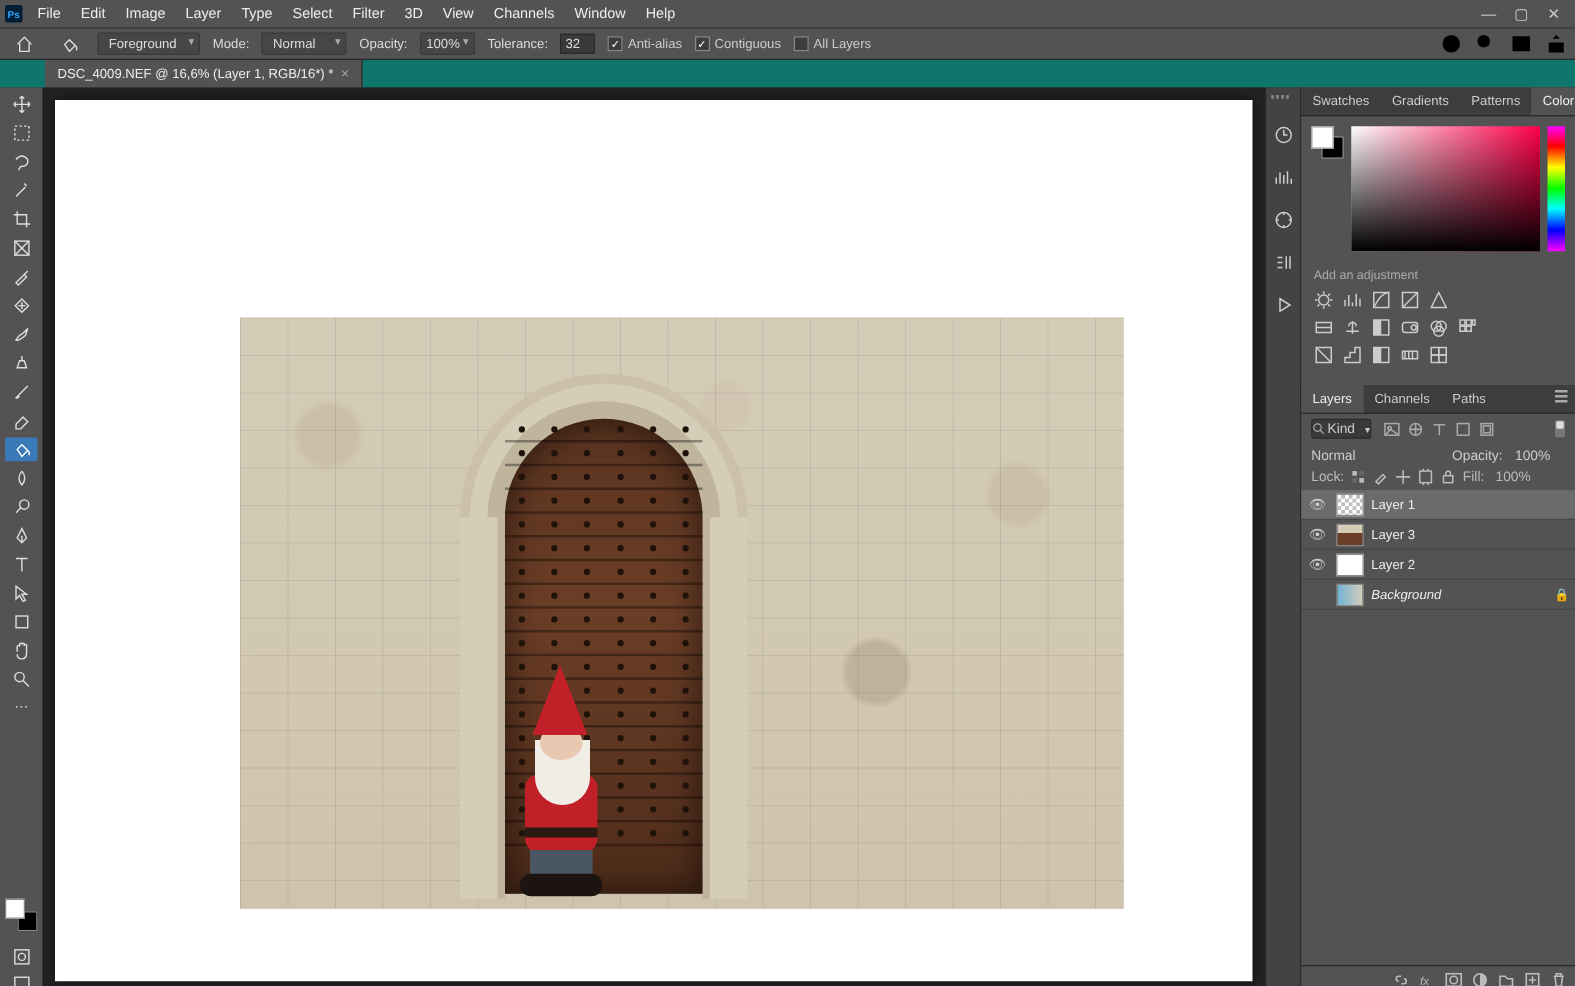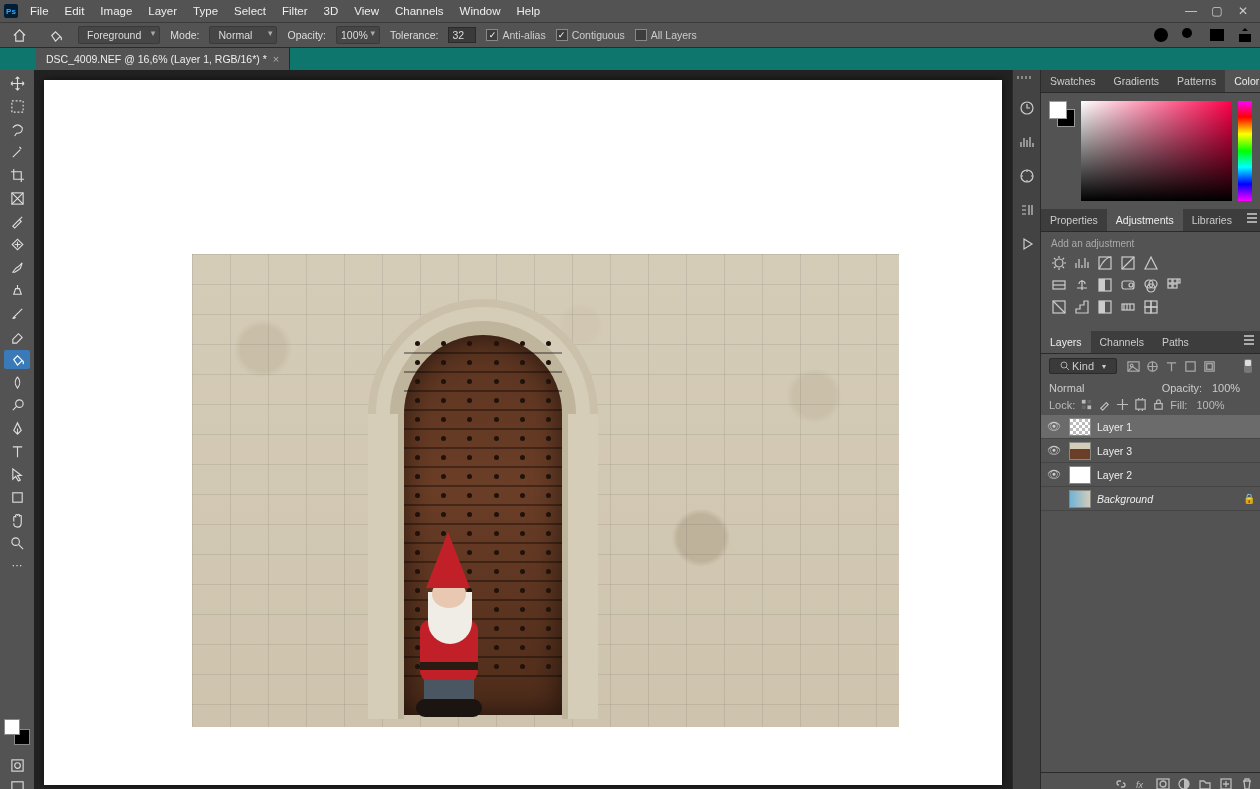--- a/index.html
+++ b/index.html
@@ -102,21 +102,21 @@
 .hue-strip { width:14px; height:100px; background:linear-gradient(to bottom,#f0f,#f00 16%,#ff0 33%,#0f0 50%,#0ff 66%,#00f 83%,#f0f);}
 
 
 .adj-panel { padding:6px 10px 10px 10px; }
 .adj-hint { color:#aaa; font-size:10px; margin-bottom:6px;}
 .adj-row { display:flex; gap:7px; margin-bottom:6px;}
 .adj-row svg{width:16px;height:16px;stroke:#ccc;fill:none;stroke-width:1.2;}
 
 
 .layers-ctrl { padding:4px 8px; display:flex; align-items:center; gap:6px; }
-.lsearch { display:flex; align-items:center; background:#3a3a3a; border:1px solid #2a2a2a; padding:1px 10px; gap:2px; border-radius:2px;}
+.lsearch { display:flex; align-items:center; background:#3a3a3a; border:1px solid #2a2a2a; padding:1px 0; gap:2px; border-radius:2px;}
 .lsearch svg{width:10px;height:10px;stroke:#aaa;fill:none;}
 .filter-icons { display:flex; gap:6px; margin-left:4px;}
 .filter-icons svg{width:13px;height:13px;stroke:#aaa;fill:none;stroke-width:1.3;}
 .bmode-row{ padding:4px 8px; display:flex; align-items:center; gap:6px;}
 .lock-row{ padding:0 24px 4px 8px; display:flex; align-items:center; gap:5px; color:#bbb;}
 .lock-row svg{width:13px;height:13px;stroke:#bbb;fill:none;stroke-width:1.3;}
 
 .layer-list{ flex:1; overflow:auto;}
 .layer { display:flex; align-items:center; height:24px; padding:0 4px; gap:6px; border-bottom:1px solid #454545;}
 .layer.active{ background:#6b6b6b;}
@@ -559,30 +559,20 @@
     </div>
     <div class="color-panel">
       <div class="color-swatch-stack">
         <div class="csb"></div>
         <div class="csf"></div>
       </div>
       <div class="color-field"></div>
       <div class="hue-strip"></div>
     </div>
 
-    <div class="tabs">
-      <div class="tab">Properties</div>
-      <div class="tab active">Adjustments</div>
-      <div class="tab">Libraries</div>
-      <div class="tab-menu"><svg viewBox="0 0 10 10">
-            <rect width="10" height="2"></rect>
-            <rect y="4" width="10" height="2"></rect>
-            <rect y="8" width="10" height="2"></rect>
-          </svg></div>
-    </div>
     <div class="adj-panel">
       <div class="adj-hint">Add an adjustment</div>
       <div class="adj-row">
         <svg viewBox="0 0 16 16">
             <circle cx="8" cy="8" r="4"></circle>
             <path d="M8 1 V3 M8 13 V15 M1 8 H3 M13 8 H15 M3 3 L4.5 4.5 M13 13 L11.5 11.5 M3 13 L4.5 11.5 M13 3 L11.5 4.5"></path>
           </svg>
         <svg viewBox="0 0 16 16">
             <path d="M2 13 V8 M5 13 V4 M8 13 V10 M11 13 V3 M14 13 V7"></path>
           </svg>

